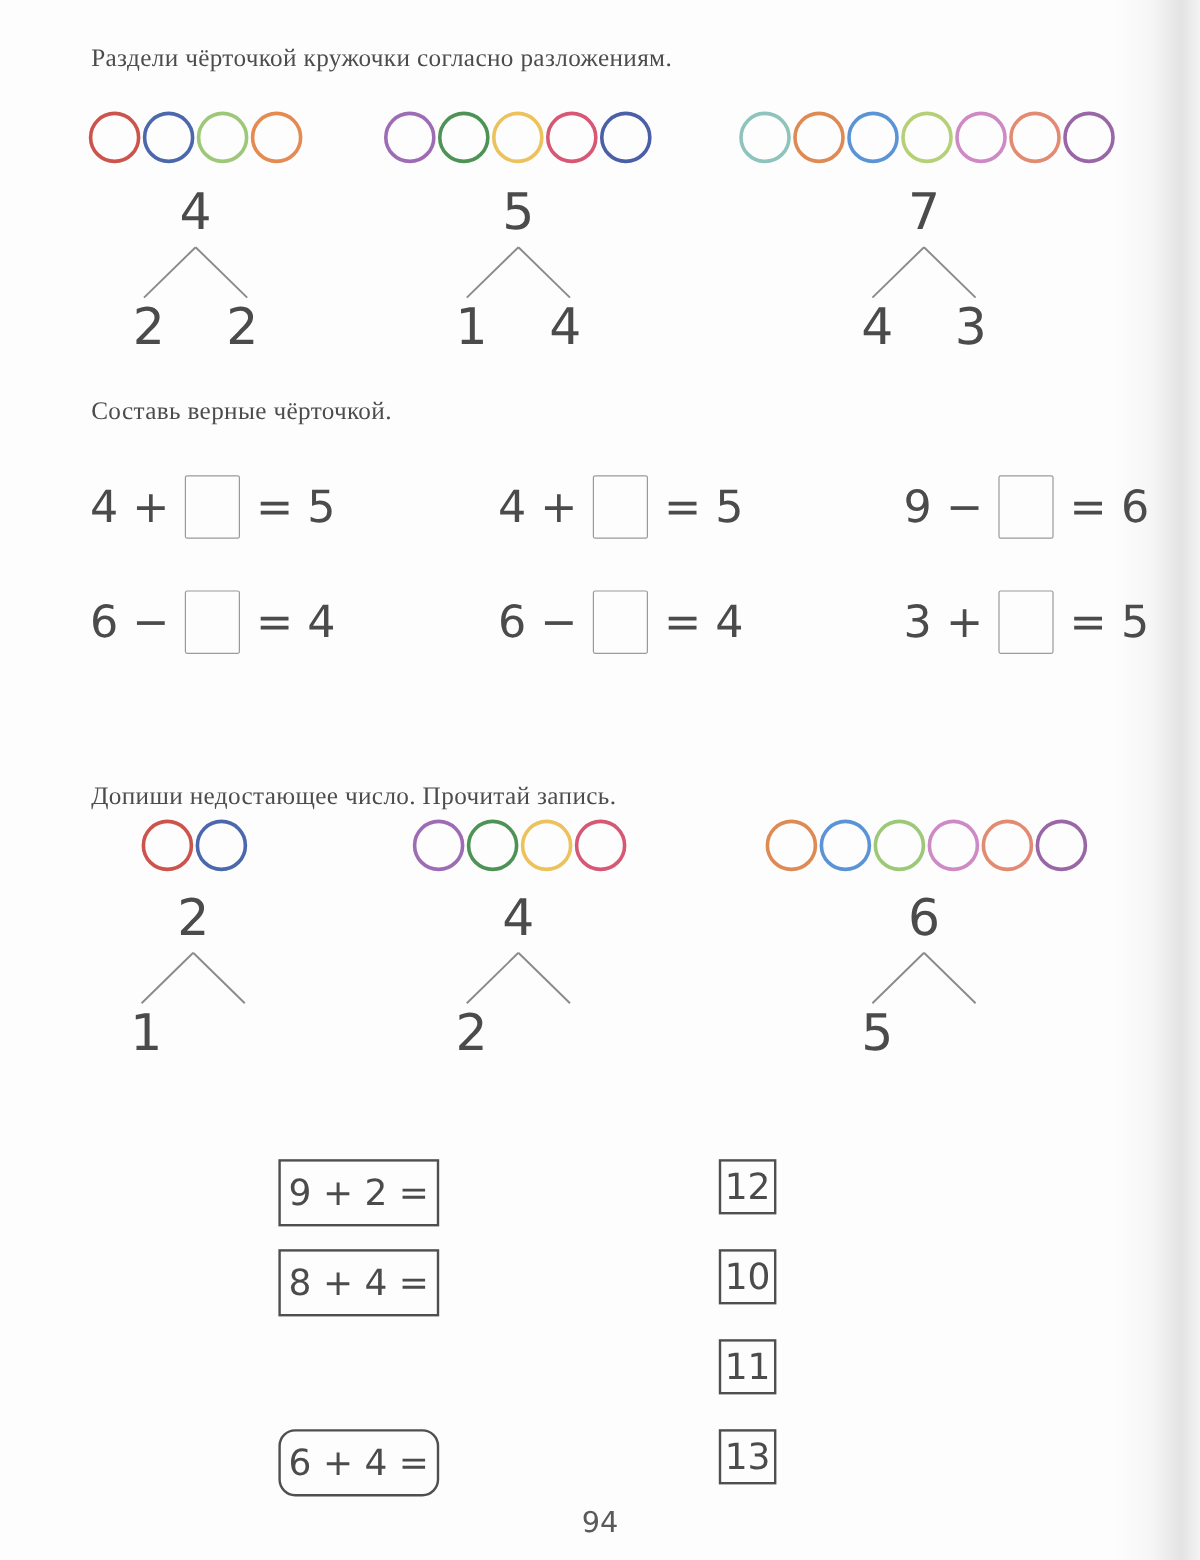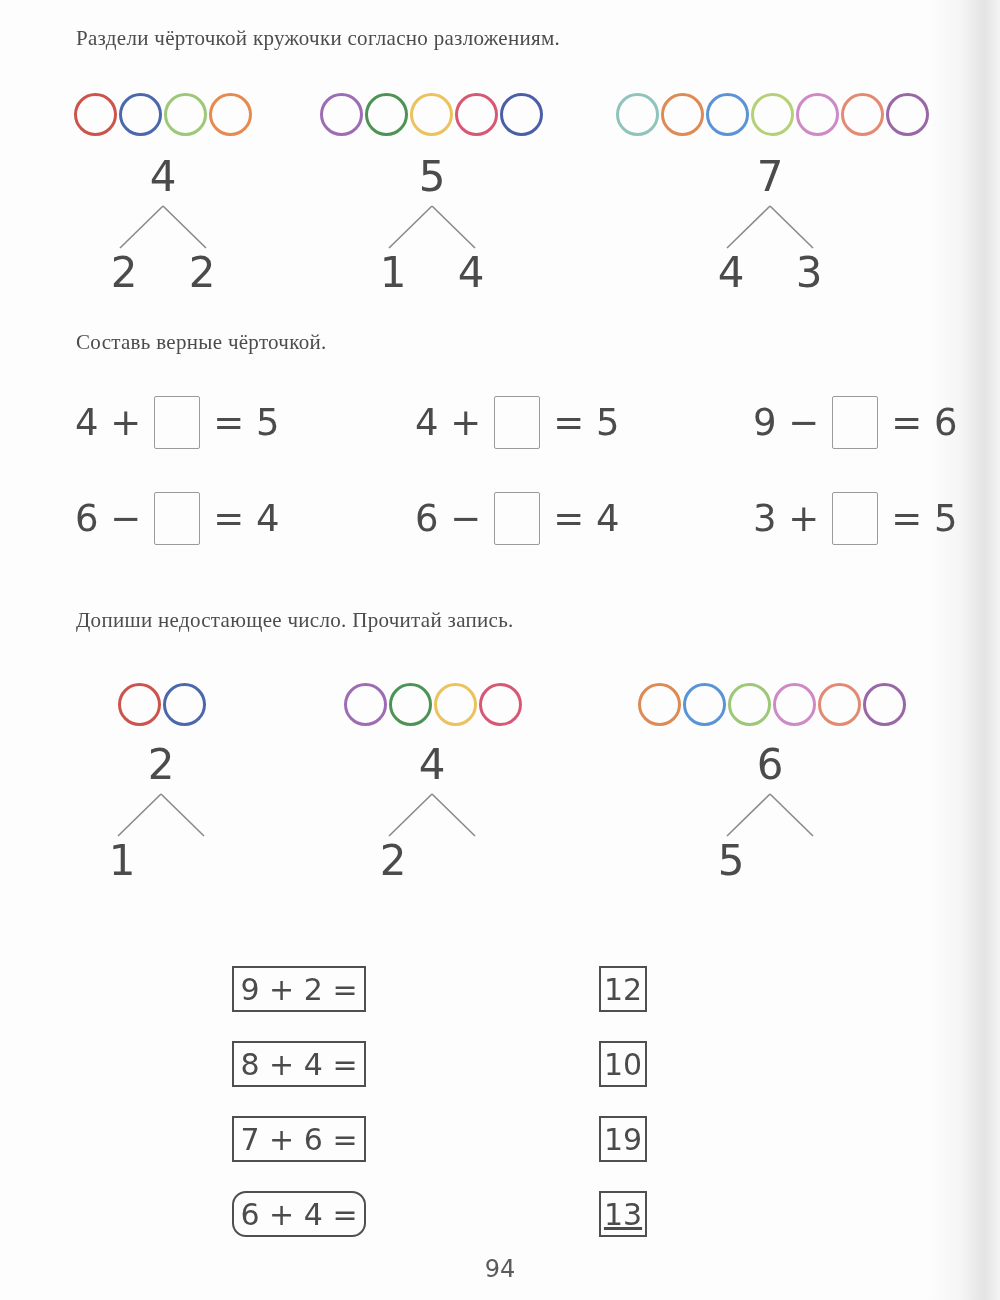--- a/index.html
+++ b/index.html
@@ -44,21 +44,21 @@
     position:absolute;display:flex;align-items:center;
     font-family:"DejaVu Sans", sans-serif;font-size:37px;color:#4b4b4b;
     white-space:pre;
   }
   .answer-box{
     width:46px;height:53px;border:1.5px solid #9a9a9a;border-radius:2px;
     margin:0 13px;background:#fdfdfd;box-sizing:border-box;
   }
   
   .match-problem{
-    position:absolute;left:232px;width:134px;height:46px;
+    position:absolute;left:232px;width:134px;height:56px;
     border:2px solid #4f4f4f;box-sizing:border-box;
     display:flex;align-items:center;justify-content:center;
     font-family:"DejaVu Sans", sans-serif;font-size:30px;color:#4b4b4b;
     background:#fdfdfd;white-space:pre;
   }
   .match-answer{
     position:absolute;left:599px;width:48px;height:46px;
     border:2px solid #4f4f4f;box-sizing:border-box;
     display:flex;align-items:center;justify-content:center;
     font-family:"DejaVu Sans", sans-serif;font-size:30px;color:#4b4b4b;
@@ -68,21 +68,21 @@
     position:absolute;left:0;top:1255px;width:1000px;text-align:center;
     font-family:"DejaVu Sans", sans-serif;font-size:24px;color:#5a5a5a;
   }
 </style>
 </head>
 <body>
 
 <div class="page">
   <div class="page-edge"></div>
 
-  <div class="heading" style="top:26px;">Раздели чёрточкой кружочки согласно разложениям.</div>
+  <div class="heading" style="top:36px;">Раздели чёрточкой кружочки согласно разложениям.</div>
 
   <div class="circle-row" style="left:74px;top:93px;">
       <div class="circle" style="border-color: rgb(204, 84, 76);"></div>
       <div class="circle" style="border-color: rgb(76, 104, 172);"></div>
       <div class="circle" style="border-color: rgb(156, 200, 120);"></div>
       <div class="circle" style="border-color: rgb(229, 138, 81);"></div>
     </div>
   <div class="circle-row" style="left:320px;top:93px;">
       <div class="circle" style="border-color: rgb(158, 108, 181);"></div>
       <div class="circle" style="border-color: rgb(77, 147, 85);"></div>
@@ -162,21 +162,21 @@
     <span>6 −</span>
     <span class="answer-box"></span>
     <span>= 4</span>
   </div>
   <div class="equation" style="left:753px;top:492px;">
     <span>3 +</span>
     <span class="answer-box"></span>
     <span>= 5</span>
   </div>
 
-  <div class="heading" style="top:608px;">Допиши недостающее число. Прочитай запись.</div>
+  <div class="heading" style="top:651px;">Допиши недостающее число. Прочитай запись.</div>
 
   <div class="circle-row" style="left:118px;top:683px;">
       <div class="circle" style="border-color: rgb(204, 84, 76);"></div>
       <div class="circle" style="border-color: rgb(76, 104, 172);"></div>
     </div>
   <div class="circle-row" style="left:344px;top:683px;">
       <div class="circle" style="border-color: rgb(158, 108, 181);"></div>
       <div class="circle" style="border-color: rgb(77, 147, 85);"></div>
       <div class="circle" style="border-color: rgb(236, 194, 93);"></div>
       <div class="circle" style="border-color: rgb(214, 88, 116);"></div>
@@ -226,20 +226,19 @@
     </div>
   </div>
 
 
   <div class="match-problem" style="top:966px;">9 + 2 =</div>
   <div class="match-answer" style="top:966px;">12</div>
 
   <div class="match-problem" style="top:1041px;">8 + 4 =</div>
   <div class="match-answer" style="top:1041px;">10</div>
 
-  <div class="match-problem" style="top:1116px;">7 + 6 =</div>
-  <div class="match-answer" style="top:1116px;">19</div>
+  <div class="match-answer" style="top:1116px;">11</div>
 
   <div class="match-problem" style="top:1191px;border-radius:14px;">6 + 4 =</div>
-  <div class="match-answer" style="top:1191px;text-decoration:underline;">13</div>
+  <div class="match-answer" style="top:1191px;">13</div>
 
   <div class="page-number">94</div>
 </div>
 
 </body></html>

